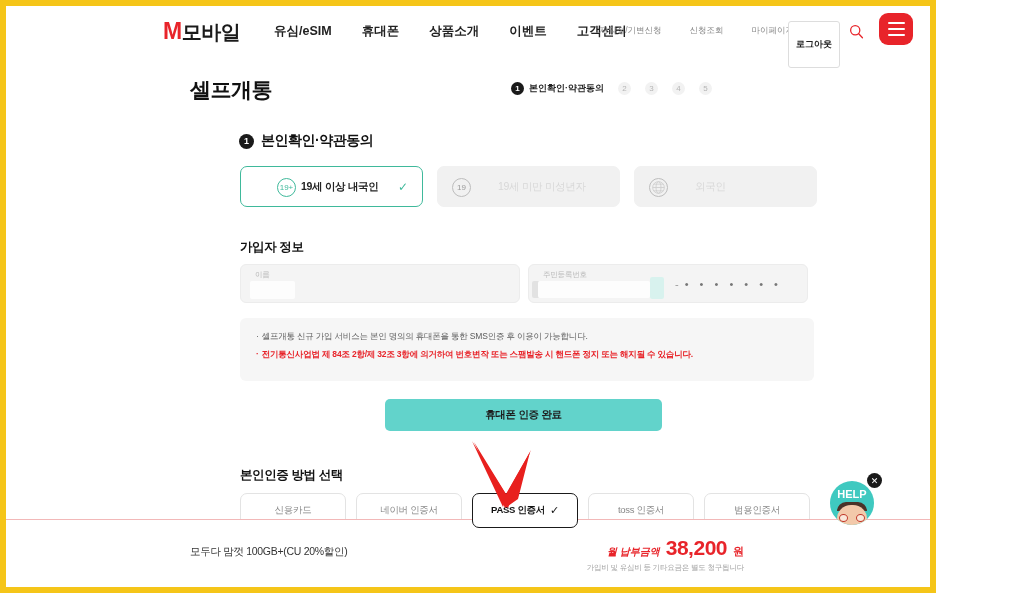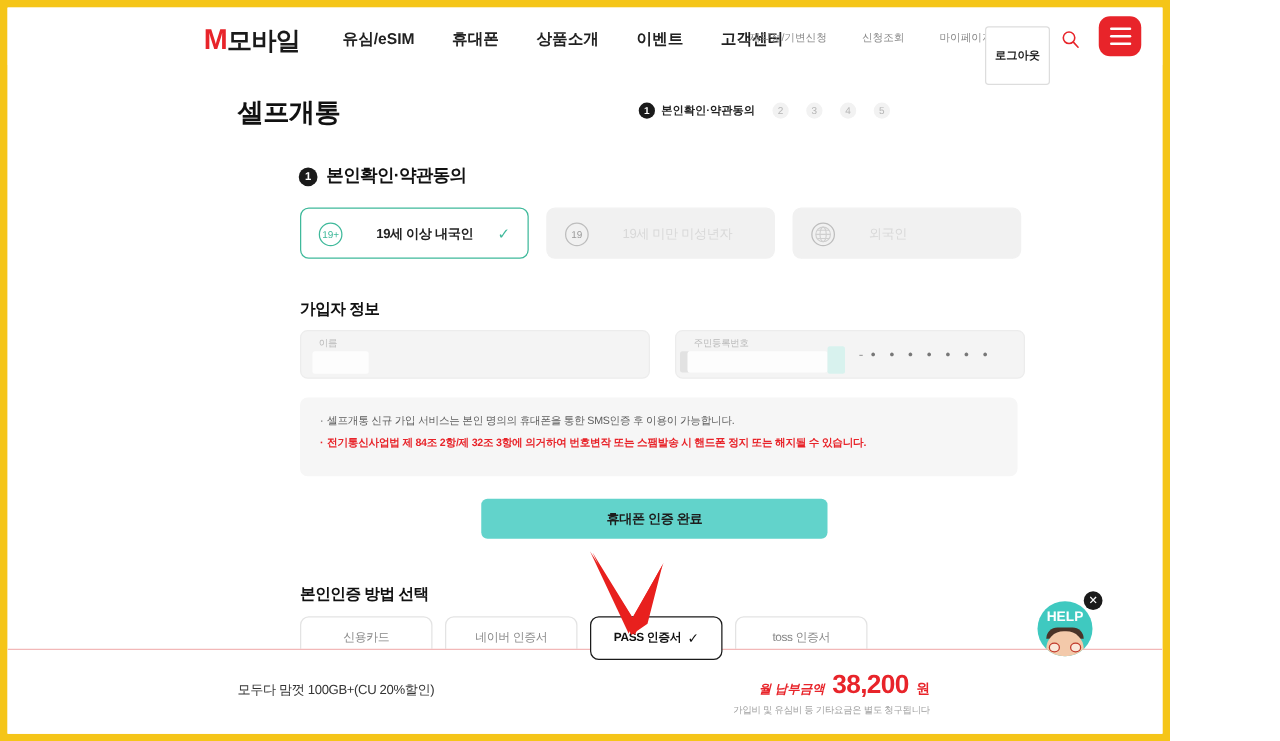--- a/index.html
+++ b/index.html
@@ -112,38 +112,38 @@
   }
   .card.selected { background: #fff; border: 1.5px solid #3FB99B; }
   .card.disabled { background: #f1f1f1; border: 1.5px solid #f1f1f1; cursor: not-allowed; }
   .card-icon {
     position: absolute; left: 14px; top: 11px;
     width: 19px; height: 19px; border-radius: 50%;
     border: 1px solid #bdbdbd;
     display: flex; align-items: center; justify-content: center;
     font-size: 8px; color: #9a9a9a;
   }
-  .card.selected .card-icon { border-color: #3FB99B; color: #3FB99B; }
+  .card.selected .card-icon { border-color: #3FB99B; color: #3FB99B; margin-left: 22px; }
   .card-label {
     position: absolute; left: 60px; font-size: 10.5px; font-weight: bold;
     color: #222; letter-spacing: -0.3px; white-space: nowrap;
   }
   .card.disabled .card-label { color: #d8d8d8; font-weight: normal; }
   .card-check {
     position: absolute; right: 14px; font-size: 12px; color: #3FB99B; font-weight: bold;
   }
 
   
   .sub-title {
     position: absolute; left: 234px; top: 233px;
     font-size: 12.5px; font-weight: bold; color: #111; letter-spacing: -0.4px;
   }
   .fields {
     position: absolute; left: 234px; top: 258px;
-    display: flex; gap: 20px; align-items: flex-start;
+    display: flex; gap: 8px; align-items: flex-start;
   }
   .field {
     position: relative; height: 39px; border-radius: 6px;
     background: #f4f4f4; border: 1px solid #ececec;
   }
   .field.name { width: 280px; }
   .field.rrn { width: 280px; display: flex; align-items: center; }
   .field-label {
     position: absolute; left: 14px; top: 5px;
     font-size: 7.5px; color: #b9b9b9; letter-spacing: -0.2px;
@@ -424,20 +424,23 @@
       <div class="auth-tab">
         <span>네이버 인증서</span>
       </div>
       <div class="auth-tab selected">
         <span>PASS 인증서</span>
         <span class="tick">✓</span>
       </div>
       <div class="auth-tab">
         <span>toss 인증서</span>
       </div>
+      <div class="auth-tab">
+        <span>범용인증서</span>
+      </div>
     </div>
 
     <div class="arrow">
       <svg width="75" height="72" viewBox="0 0 75 72">
         <path d="M6 4 L38 56 L62 14 L50 61 L37 70 Z" fill="#E8201E"></path>
         <path d="M4 3 L39 58 L35 69 Z" fill="#E8201E"></path>
         <path d="M63 12 L40 70 L34 64 Z" fill="#E8201E"></path>
       </svg>
     </div>
 

